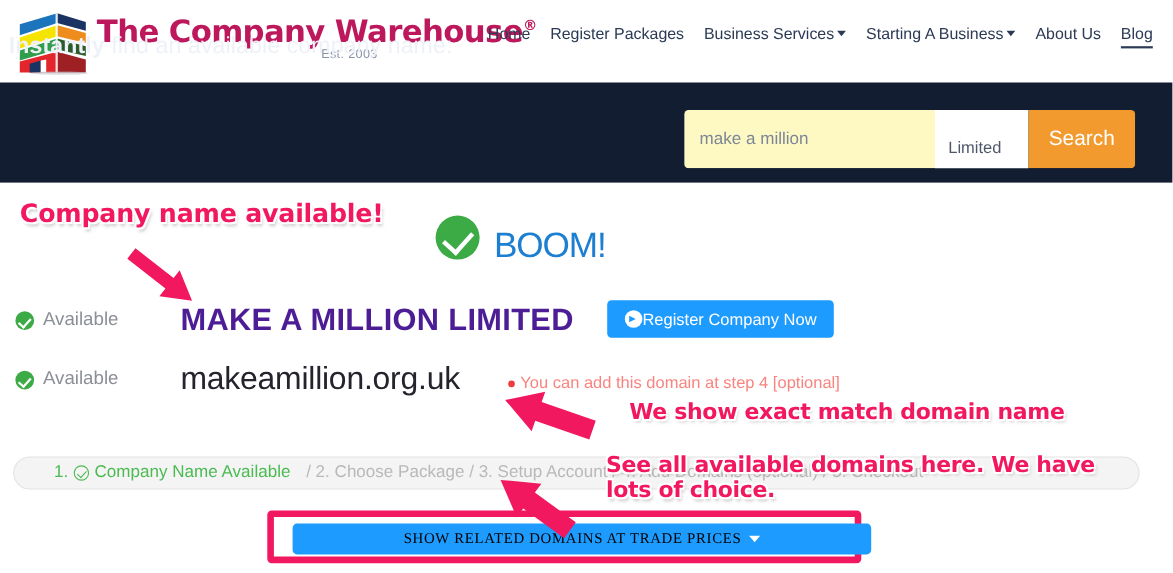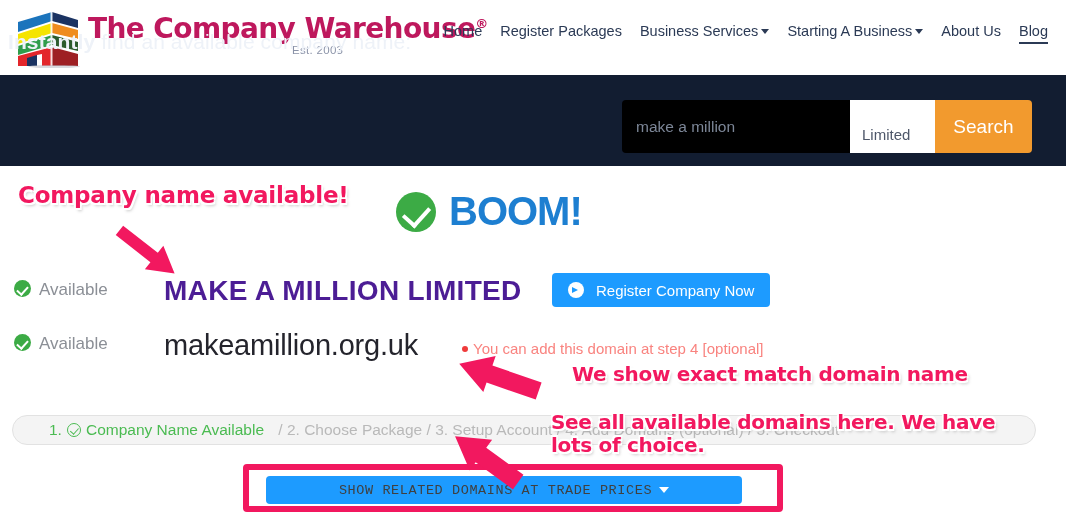--- a/index.html
+++ b/index.html
@@ -51,47 +51,47 @@
     position:absolute; left:8px; top:30px;
     font-size:21px; color:#eef2f8; white-space:nowrap; letter-spacing:0.1px;
   }
   .searchband-text b { font-weight:bold; }
   .searchbox {
     position:absolute; left:622px; top:100px; width:410px; height:53px;
     display:flex; border-radius:4px; overflow:hidden;
   }
   .search-input {
     width:230px; height:53px; border:none; outline:none;
-    background:#000000; color:#7c8697; font-size:15.5px;
+    background:#fef9c3; color:#7c8697; font-size:15.5px;
     padding:0 14px; font-family:"Liberation Sans", sans-serif;
   }
   .search-suffix {
     width:96px; height:68px; background:#ffffff; color:#4e5769;
     font-size:15px; display:flex; align-items:center; padding-left:12px;
   }
   .search-btn {
     width:112px; height:53px; background:#f29a2e; border:none; cursor:pointer;
     color:#ffffff; font-size:19px; font-family:"Liberation Sans", sans-serif;
     display:flex; align-items:center; justify-content:center;
   }
 
   
   .boom-row { position:absolute; left:396px; top:189px; display:flex; align-items:center; gap:13px; }
-  .boom-text { font-size:40px; font-weight:bold; color:#1d7fd1; letter-spacing:-1px; }
+  .boom-text { font-size:32px; font-weight:normal; color:#1d7fd1; letter-spacing:-1px;margin-top:16px; }
   .check-circle {
     width:40px; height:40px; border-radius:50%;
     background:#3cab45; position:relative; flex:none;
   }
   .check-circle::after {
     content:""; position:absolute; left:12px; top:9px;
     width:13px; height:21px; border:solid #fff; border-width:0 4px 4px 0;
     transform:rotate(42deg);
   }
 
-  .avail-row { position:absolute; display:flex; align-items:flex-start; }
+  .avail-row { position:absolute; display:flex; align-items:flex-end; }
   .avail-row.r1 { left:14px; top:280px; }
   .avail-row.r2 { left:14px; top:334px; }
   .mini-check {
     width:17px; height:17px; border-radius:50%; background:#3cab45;
     position:relative; flex:none; margin-right:8px;
   }
   .mini-check::after {
     content:""; position:absolute; left:5px; top:3.5px;
     width:5px; height:9px; border:solid #fff; border-width:0 2px 2px 0;
     transform:rotate(42deg);
@@ -101,21 +101,21 @@
     position:absolute; left:164px; font-weight:bold; font-size:28px;
     color:#4c1d95; letter-spacing:0.3px; white-space:nowrap;
   }
   .result-name.n1 { top:275px; }
   .result-name.n2 { top:329px; font-weight:normal; font-size:29px; color:#24242c; letter-spacing:-0.2px;}
 
   .reg-btn {
     position:absolute; left:552px; top:273px; height:34px;
     background:#1d9bff; border:none; border-radius:4px; cursor:pointer;
     color:#fff; font-size:15px; padding:0 16px;
-    display:flex; align-items:center; gap:12px;
+    display:flex; align-items:center; gap:0;
     font-family:"Liberation Sans", sans-serif;
   }
   .arrow-circle {
     width:16px; height:16px; border-radius:50%; background:#fff; flex:none;
     position:relative;
   }
   .arrow-circle::after {
     content:""; position:absolute; left:4px; top:4.5px;
     width:0; height:0;
     border-top:3.5px solid transparent; border-bottom:3.5px solid transparent;
@@ -147,25 +147,25 @@
     transform:rotate(42deg);
   }
   .step-sep { color:#cfcfcf; margin:0 5px; }
 
   
   .cta-highlight {
     position:absolute; left:243px; top:464px; width:540px; height:48px;
     border:6px solid #f2185f; border-radius:4px; background:#fff;
   }
   .cta-btn {
-    position:absolute; left:266px; top:476px; width:476px; height:28px;
+    position:absolute; left:266px; top:476px; width:526px; height:28px;
     background:#1d9bff; border:none; border-radius:4px; cursor:pointer;
-    color:#404040; font-size:13.5px; letter-spacing:0.6px;
+    color:#000000; font-size:13.5px; letter-spacing:0.6px;
     display:flex; align-items:center; justify-content:center; gap:7px;
-    font-family:Liberation Mono, monospace;
+    font-family:Liberation Serif, serif;
   }
   .caret-white {
     display:inline-block; width:0; height:0;
     border-left:5px solid transparent; border-right:5px solid transparent;
     border-top:6px solid #ffffff;
   }
 
   
   .anno {
     position:absolute; font-family:"DejaVu Sans", sans-serif;

